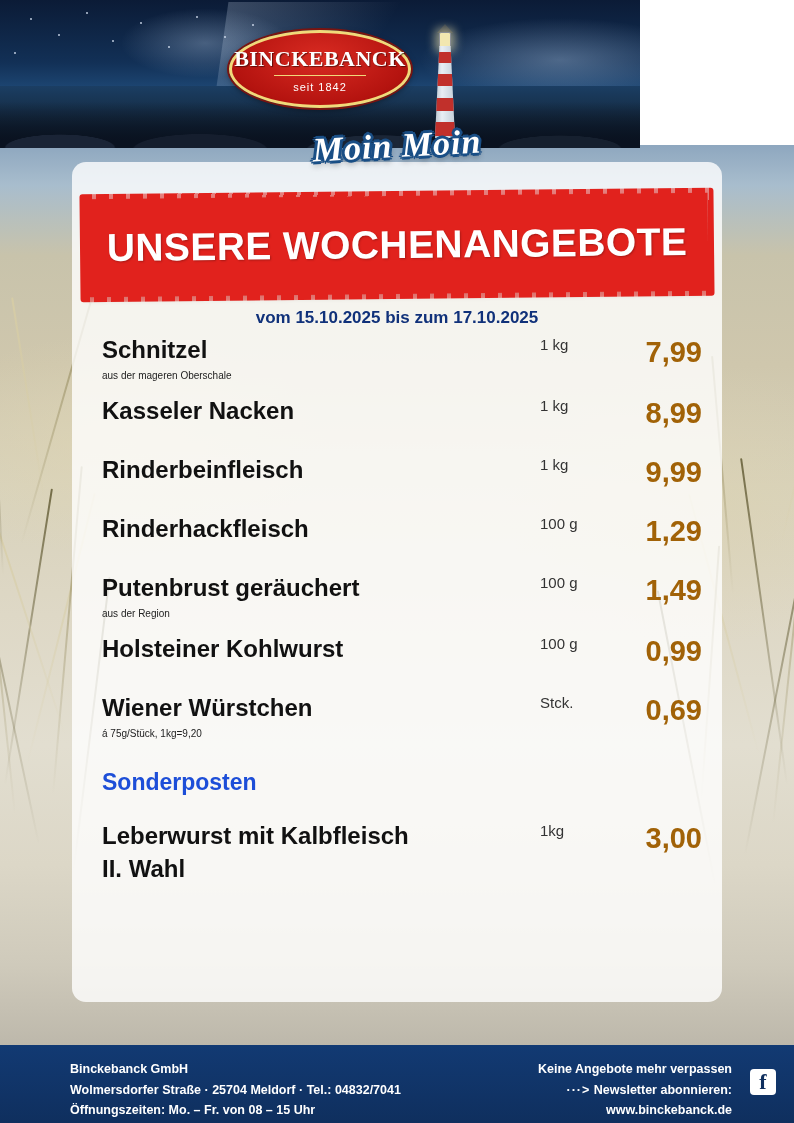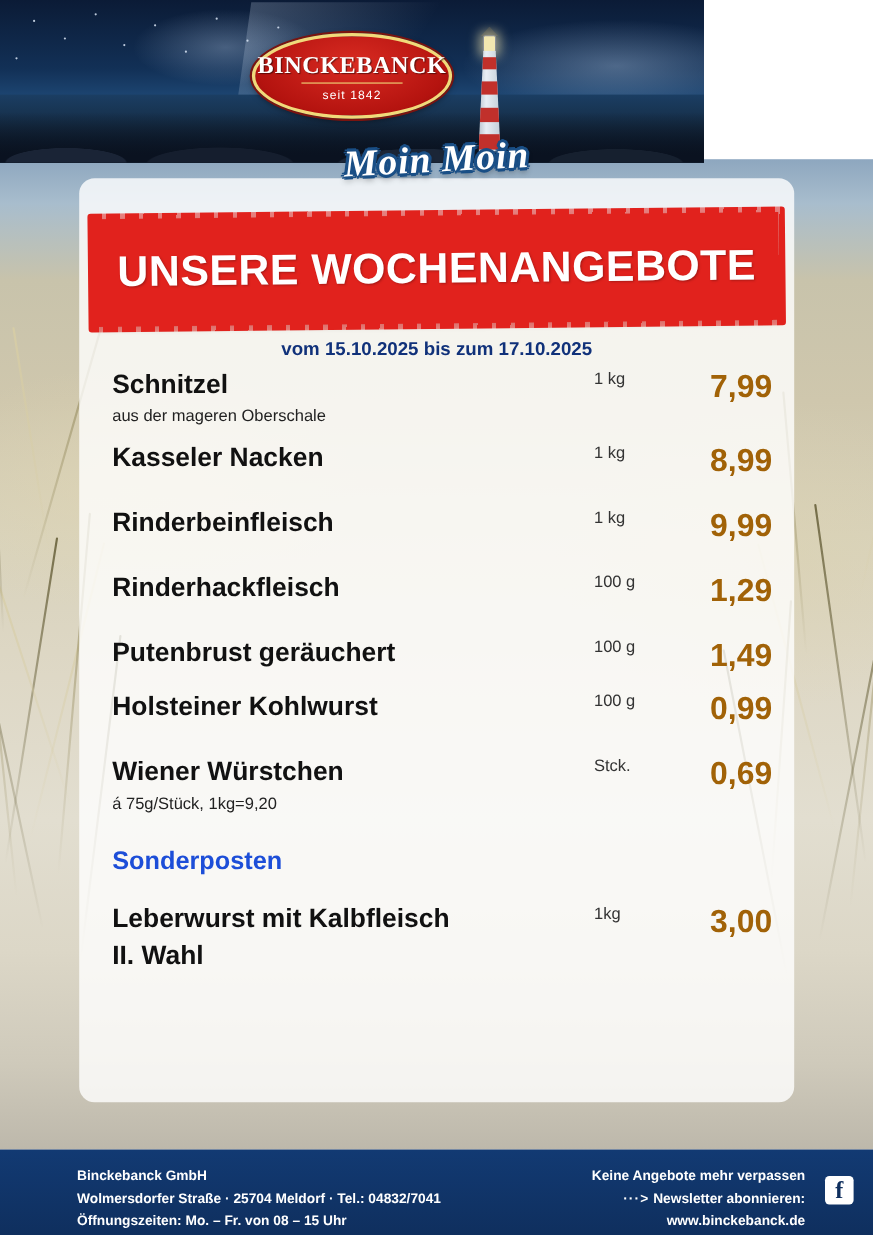--- a/index.html
+++ b/index.html
@@ -185,21 +185,21 @@
   }
   .item-unit {
     flex: 0 0 74px; text-align: left;
     font-size: 15px; color:#333; padding-left:4px;
   }
   .item-price {
     flex: 0 0 92px; text-align: right;
     font-size: 29px; font-weight: bold; color:#a16207;
   }
   .item-note {
-    font-size: 15px; color:#222; margin-top: 1px;
+    font-size: 10px; color:#222; margin-top: 1px;
   }
   .row.spacer-lg { margin-bottom: 16px; }
   .section-title {
     font-size: 23px; font-weight: bold; color:#1d4ed8;
   }
 
   
   .footer {
     position:absolute; left:0; bottom:0; width:794px; height:78px;
     background: linear-gradient(to bottom, #123a73, #0f2f5e);
@@ -334,20 +334,21 @@
         <div class="item-price">1,29</div>
       </div>
     </div>
 
     <div class="row spacer-lg">
       <div class="row-main">
         <div class="item-name">Putenbrust geräuchert</div>
         <div class="item-unit">100 g</div>
         <div class="item-price">1,49</div>
       </div>
+      <div class="item-note">aus der Region</div>
     </div>
 
     <div class="row" style="margin-bottom:26px;">
       <div class="row-main">
         <div class="item-name">Holsteiner Kohlwurst</div>
         <div class="item-unit">100 g</div>
         <div class="item-price">0,99</div>
       </div>
     </div>
 

